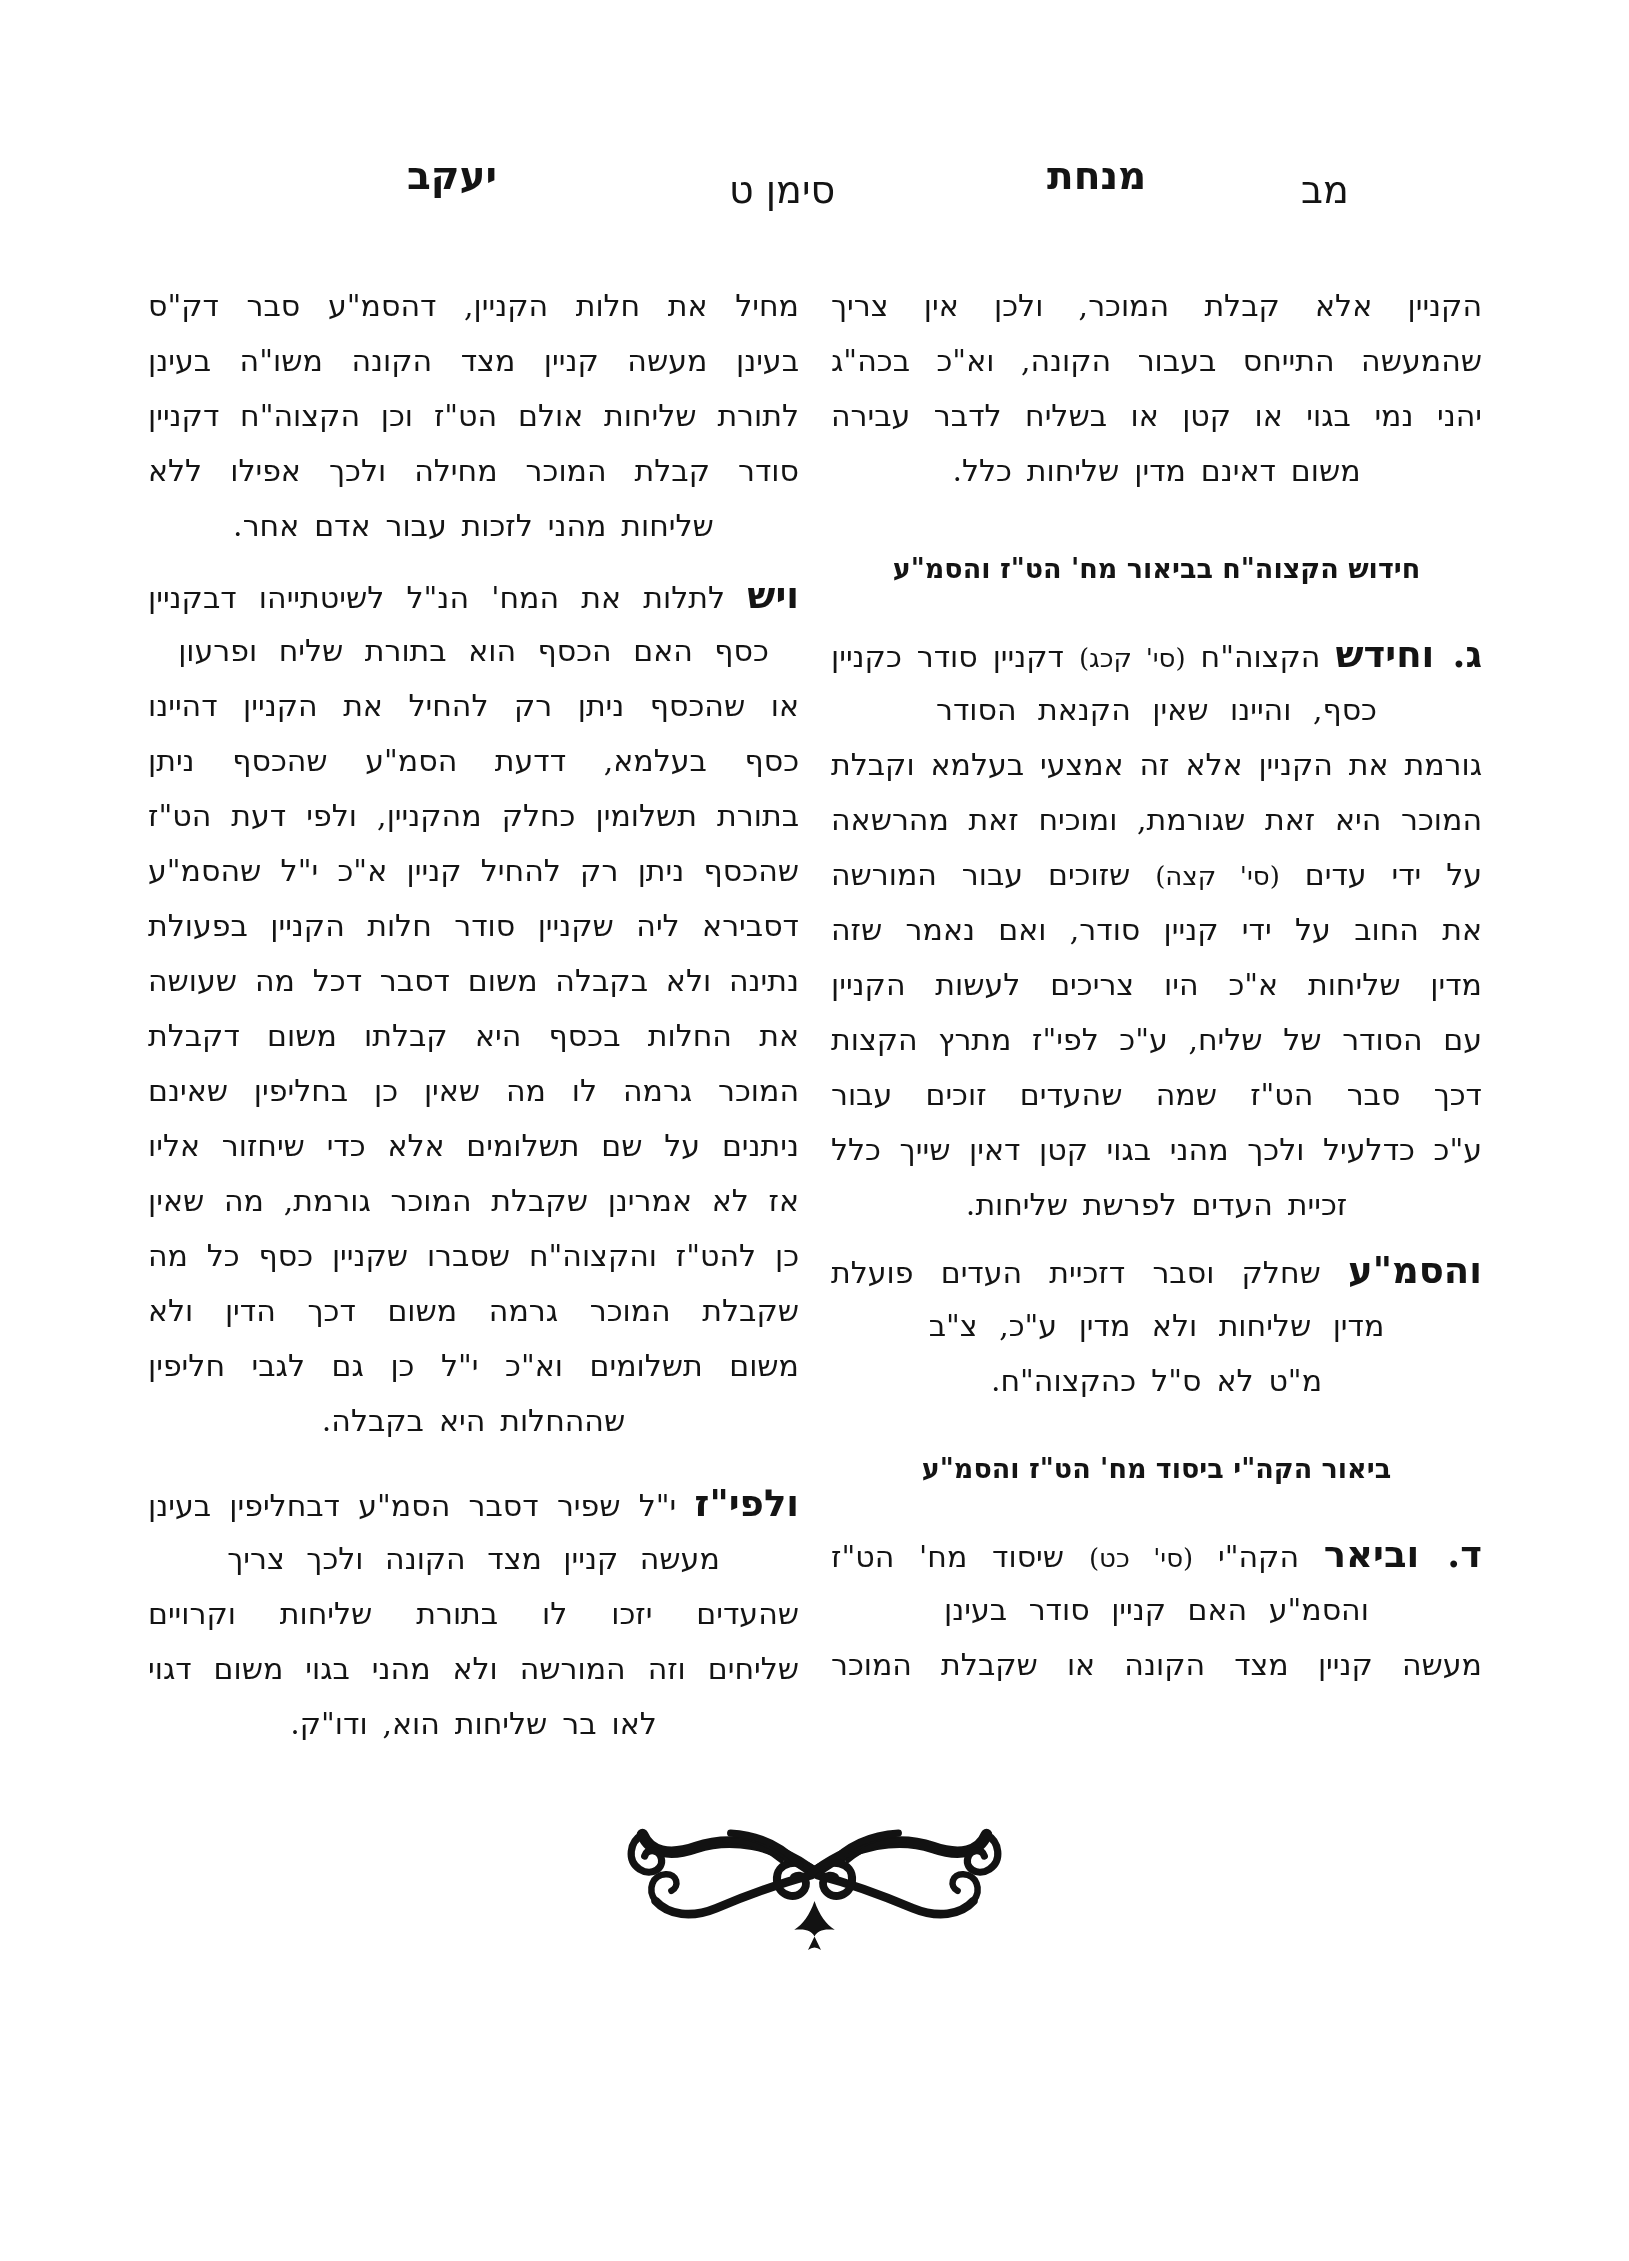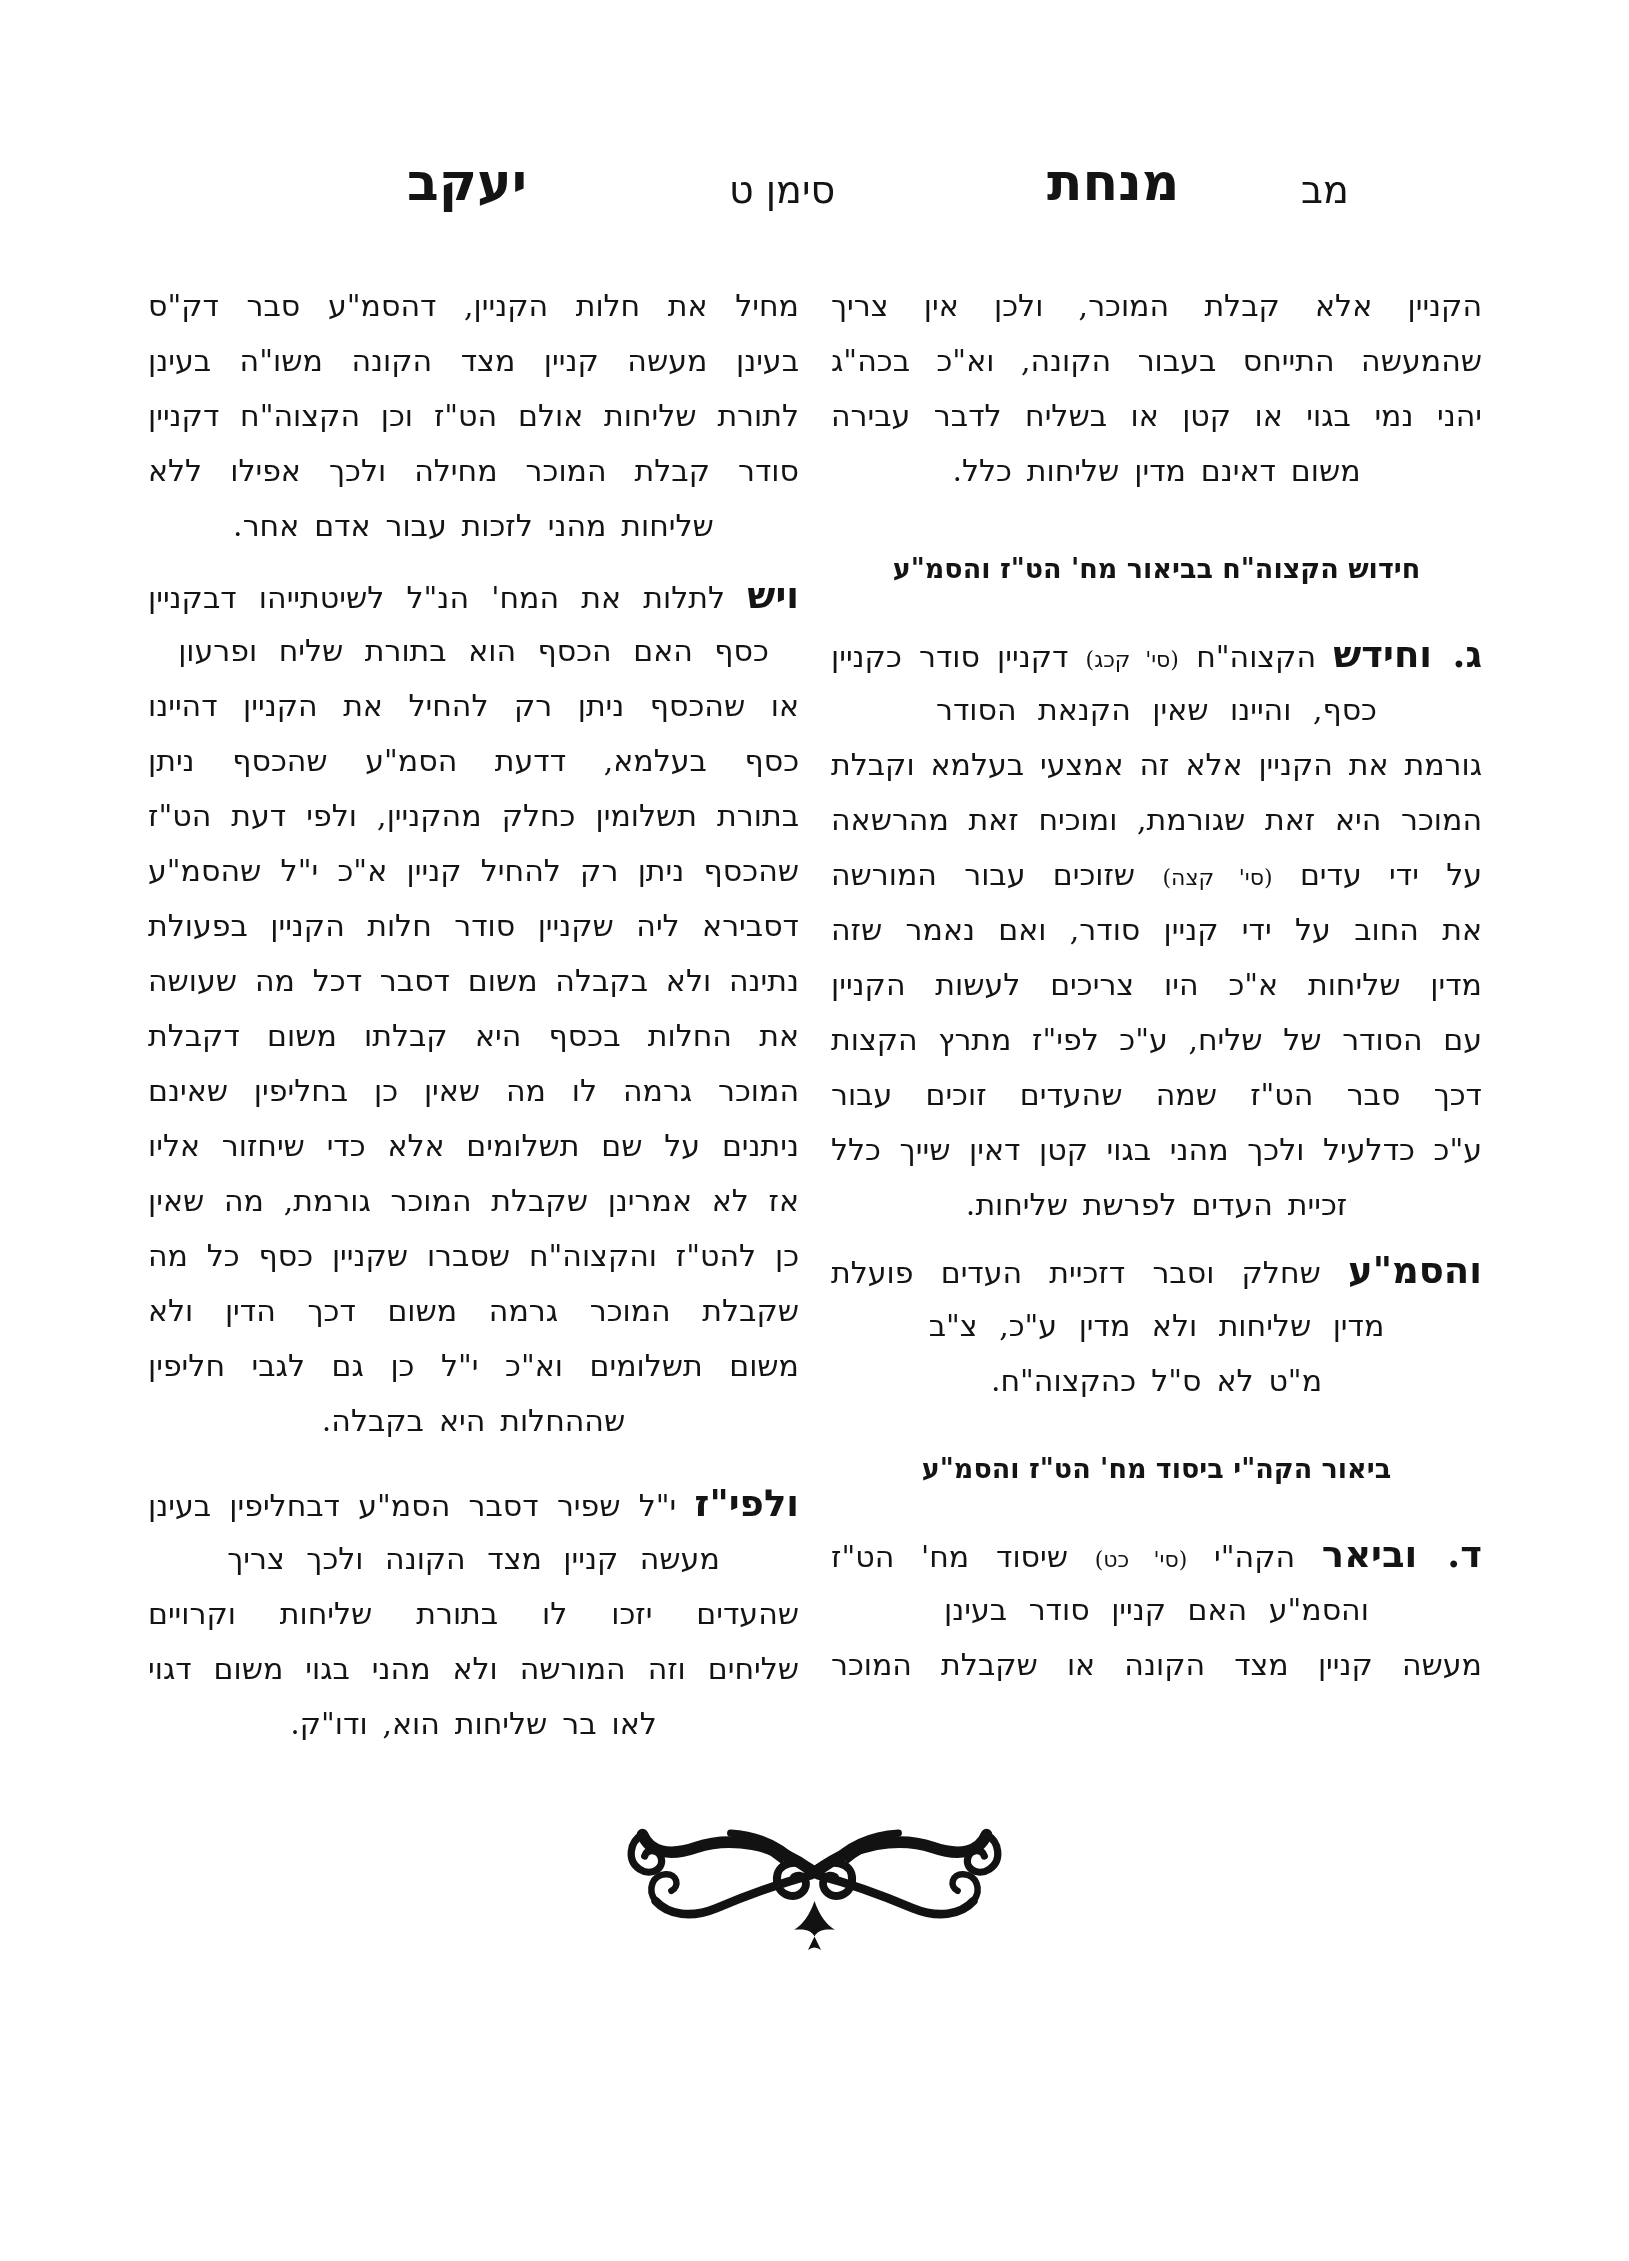--- a/index.html
+++ b/index.html
@@ -6,38 +6,38 @@
   html,body{margin:0;padding:0}
   body{
     width:1629px;height:2261px;position:relative;
     background:#ffffff;color:#141414;
     font-family:"DejaVu Serif","DejaVu Sans",serif;
     direction:rtl;overflow:hidden;
   }
   .page{position:absolute;inset:0}
   
   .hdr-item{position:absolute;white-space:nowrap}
-  .t-big{font-weight:700;font-size:52px;line-height:1}
+  .t-big{font-weight:700;font-size:39px;line-height:1}
   .t-small{font-size:38px;line-height:1}
   #hdr-page{left:1301px;top:171px}
   #hdr-minchat{left:1047px;top:156px}
   #hdr-siman{left:729px;top:171px}
   #hdr-yaakov{left:407px;top:156px}
   
   .col{position:absolute;top:278px;width:651px}
   .col-r{right:147px}
   .col-l{left:148px}
   .ln{
     font-size:30px;line-height:55px;height:55px;
     text-align:justify;text-align-last:justify;
   }
   .ln.s{text-align:left;text-align-last:center;word-spacing:0.40em}
   .ln.c{text-align:center;text-align-last:center;word-spacing:0.18em}
   .op{font-weight:700;font-size:37px}
-  .ref{font-size:22px}
+  .ref{font-size:26px}
   .hd{
     font-weight:700;font-size:27px;line-height:35px;height:35px;
     text-align:center;text-align-last:center;
   }
   .r-h1{margin-top:53px}
   .r-p2{margin-top:41px}
   .r-p3{margin-top:11px}
   .r-h2{margin-top:43px}
   .r-p4{margin-top:41px}
   .l-p2{margin-top:14.5px}

